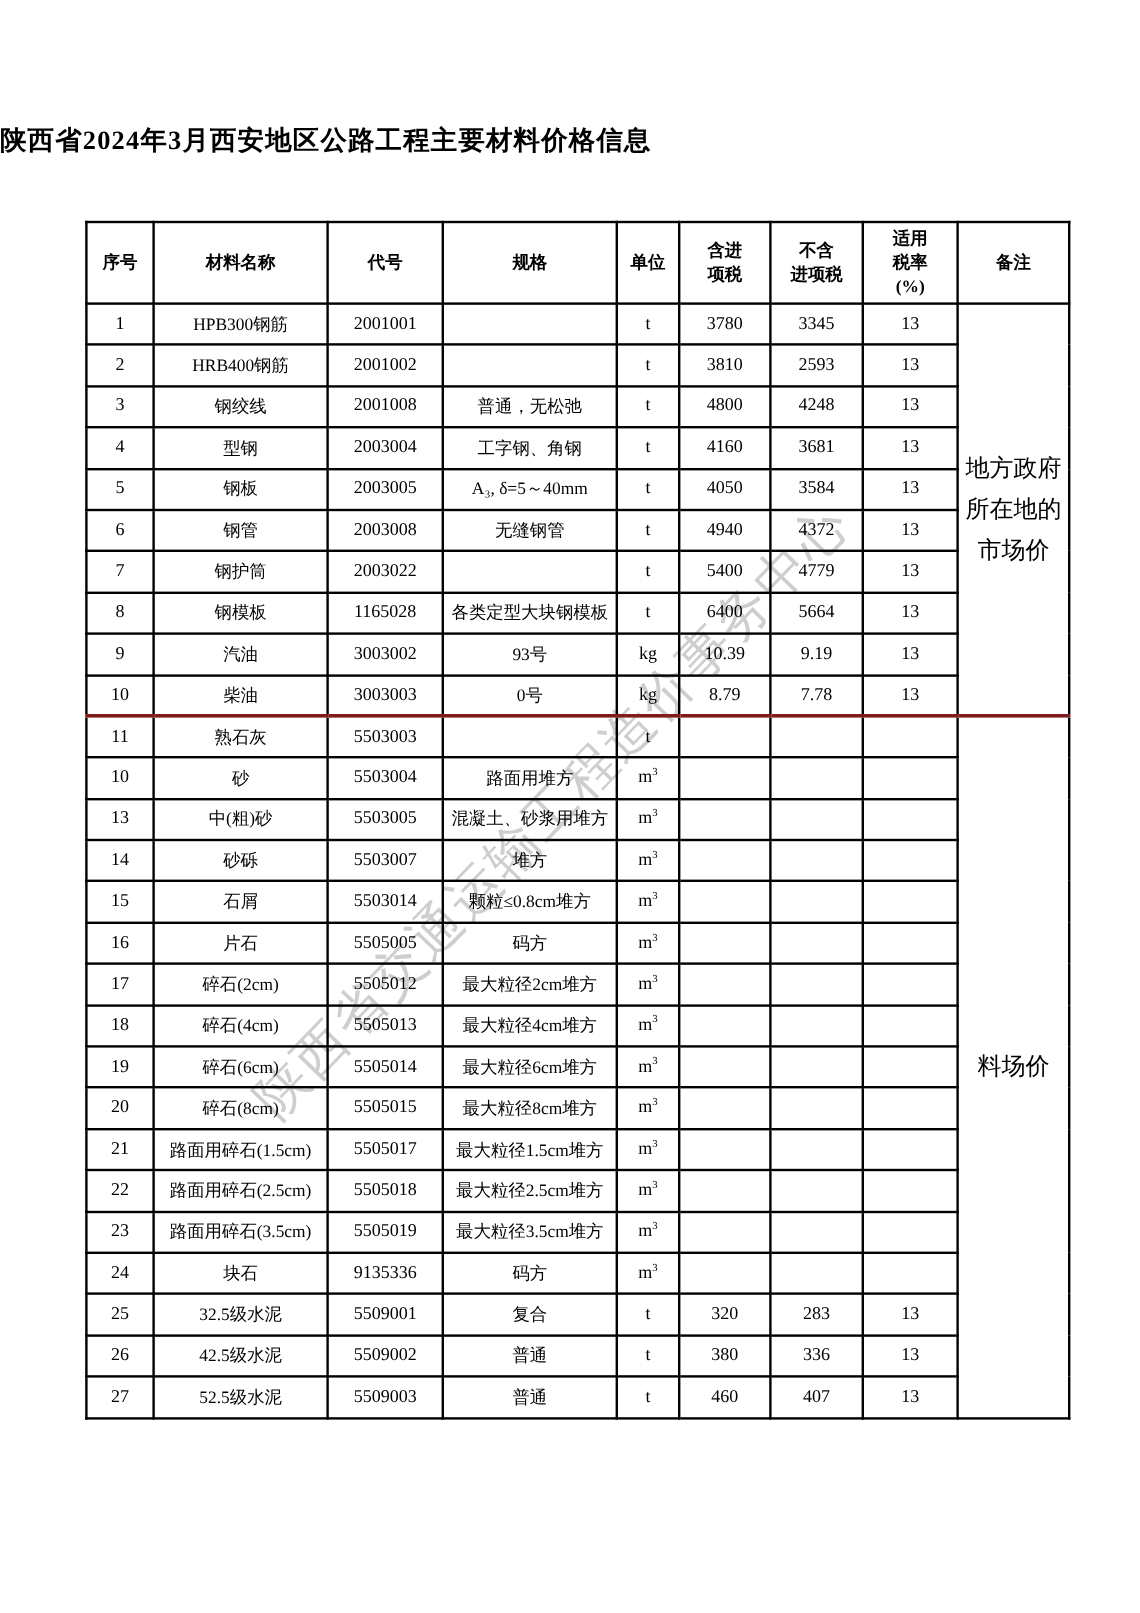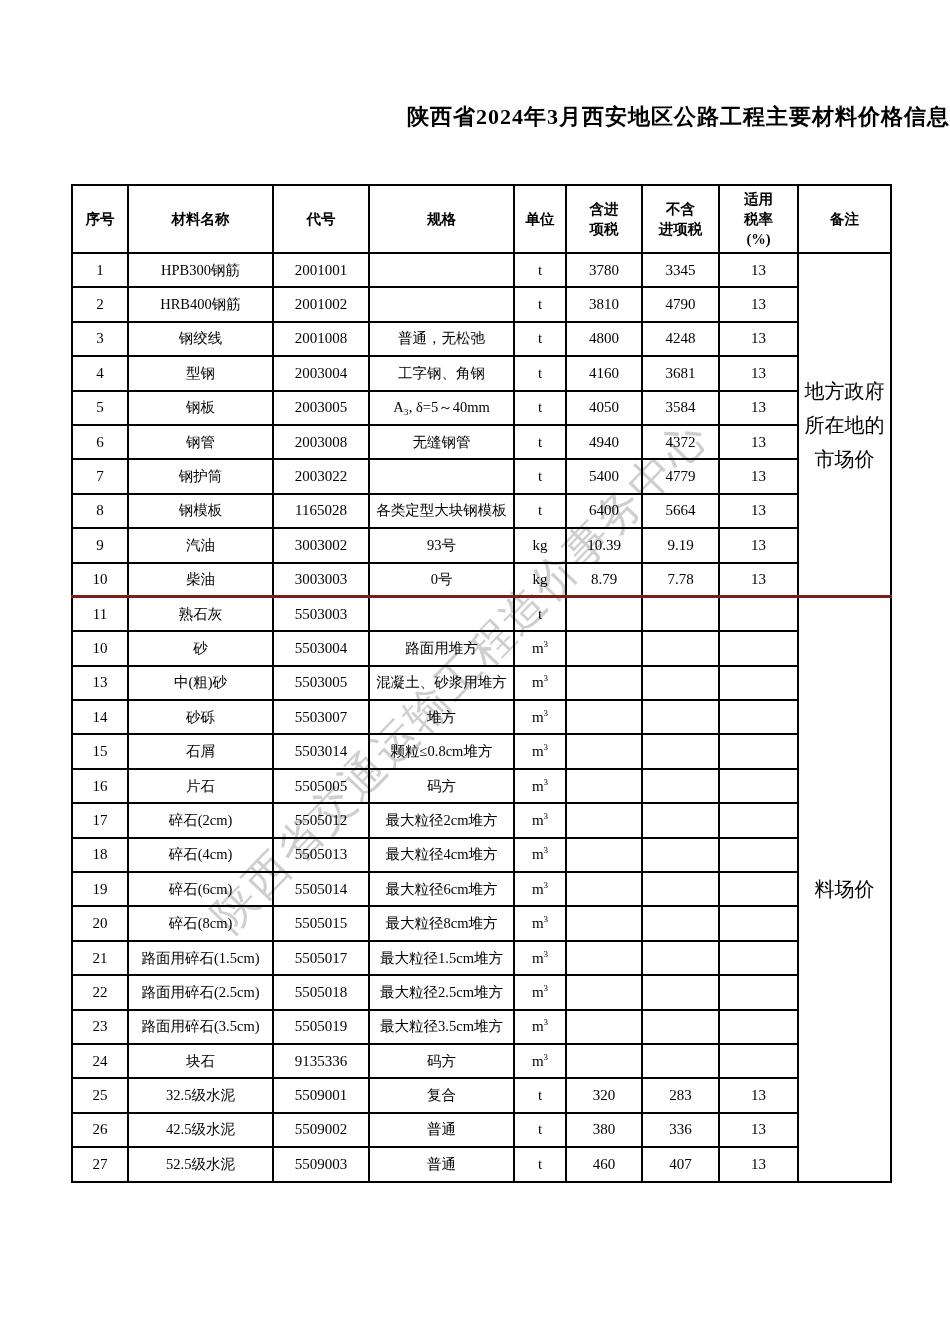--- a/index.html
+++ b/index.html
@@ -11,21 +11,21 @@
     overflow: hidden;
     font-family: "Liberation Serif", "DejaVu Serif", serif;
     color: #000;
   }
   .doc-title {
     position: absolute;
     top: 102px;
     left: 0;
     width: 100%;
     margin: 0;
-    text-align: right;
+    text-align: left;
     font-size: 22px;
     font-weight: bold;
     letter-spacing: 1px;
   }
   .watermark {
     position: absolute;
     left: 460px;
     top: 676px;
     transform: translate(-50%, -50%) rotate(-46deg);
     transform-origin: center center;
@@ -122,21 +122,21 @@
           <td>13</td>
           <td rowspan="10" class="remark cjk">地方政府所在地的市场价</td>
         </tr>
         <tr>
           <td>2</td>
           <td class="cjk">HRB400钢筋</td>
           <td>2001002</td>
           <td class="cjk"></td>
           <td>t</td>
           <td>3810</td>
-          <td>4790</td>
+          <td>2593</td>
           <td>13</td>
         </tr>
         <tr>
           <td>3</td>
           <td class="cjk">钢绞线</td>
           <td>2001008</td>
           <td class="cjk">普通，无松弛</td>
           <td>t</td>
           <td>4800</td>
           <td>4248</td>

